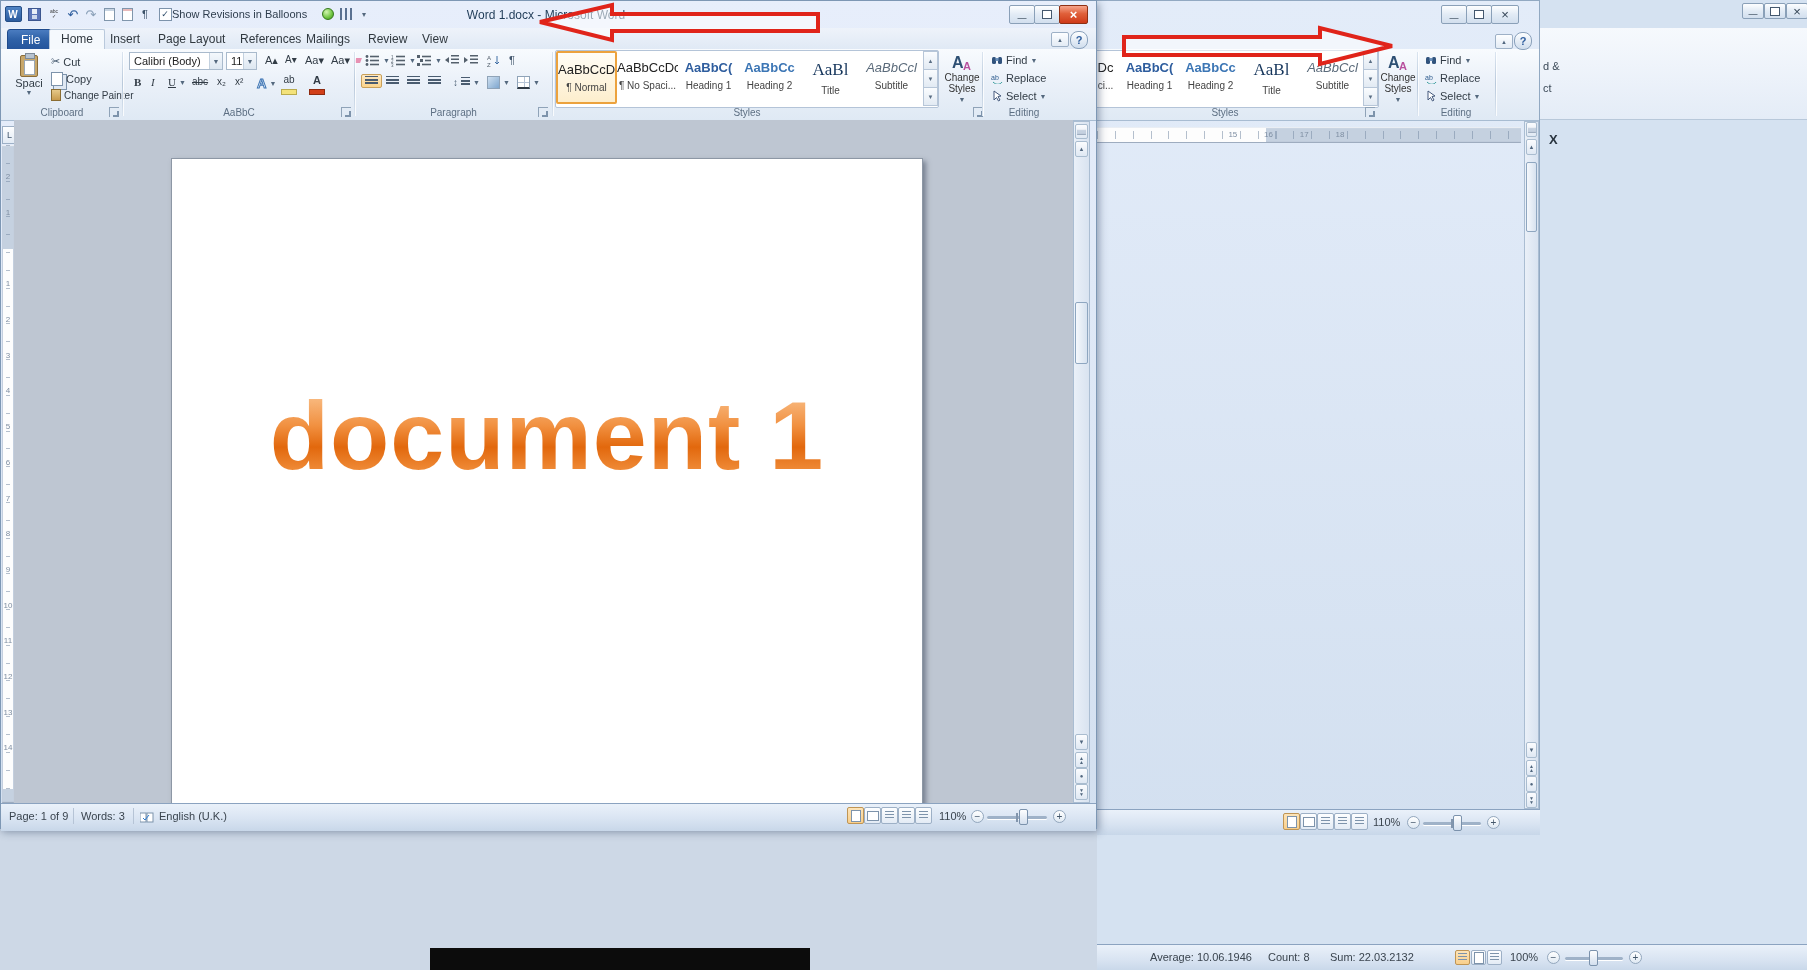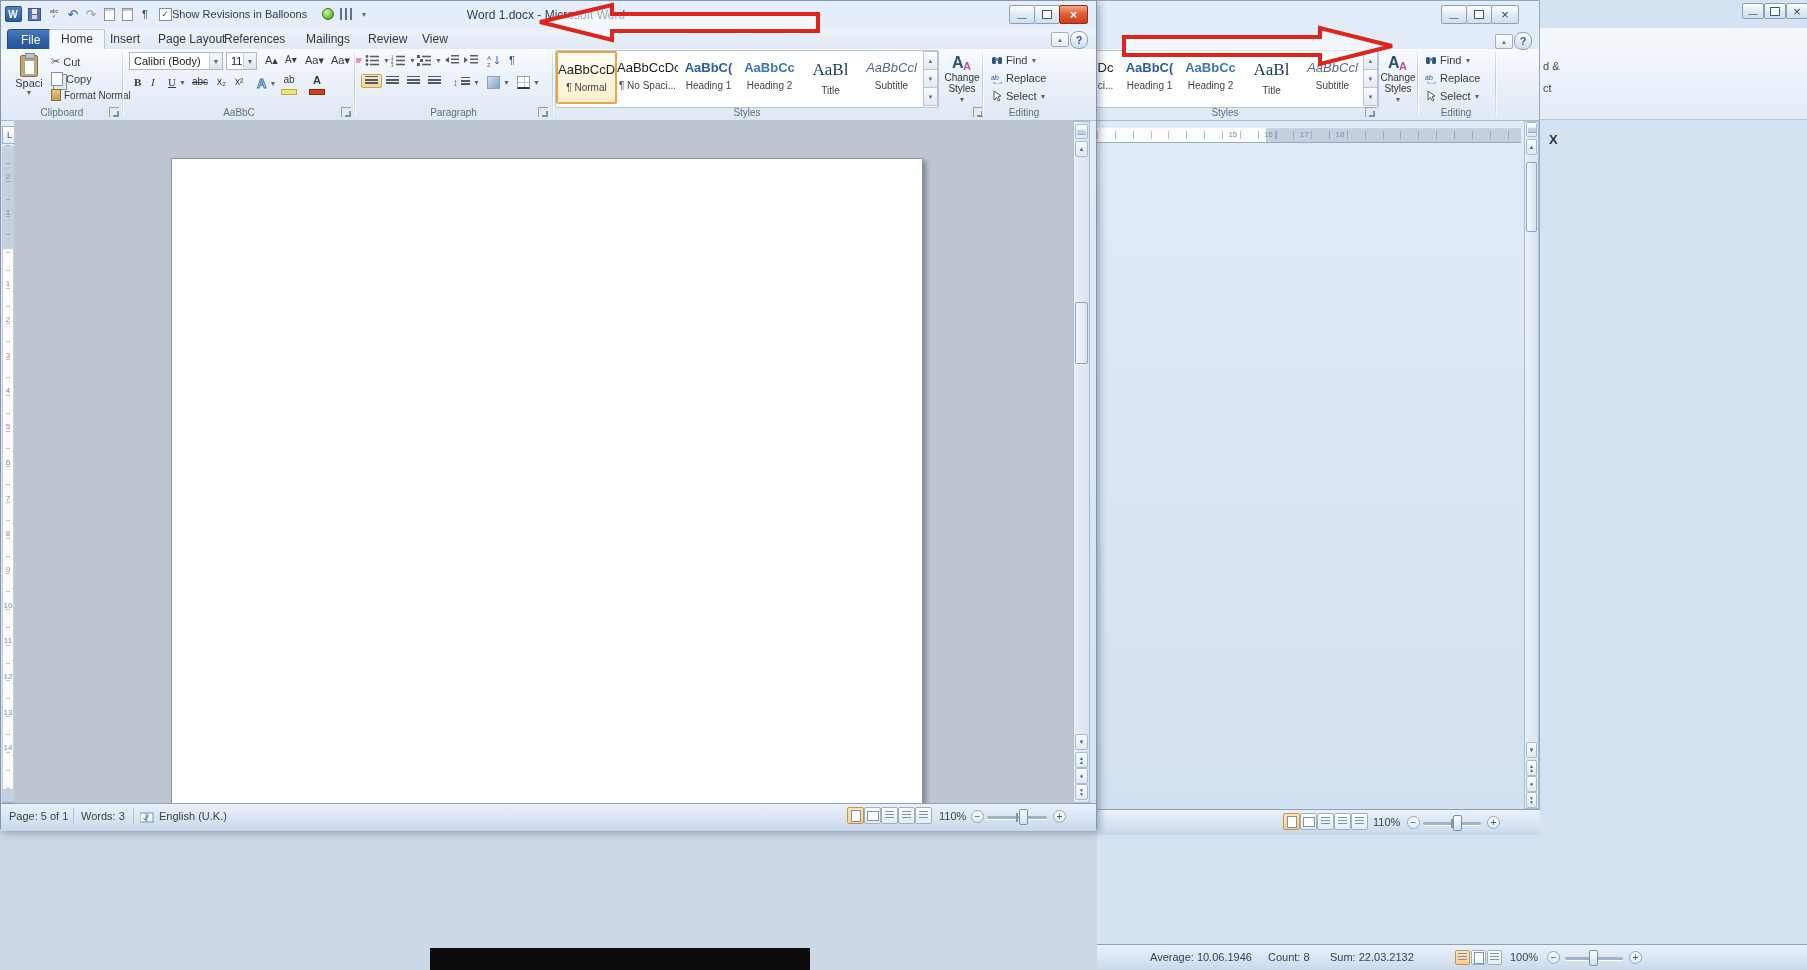--- a/index.html
+++ b/index.html
@@ -361,21 +361,21 @@
       </div>
     <div class="wbtn wclose" style="left:1058px;width:27px">
         <span class="g g-x"></span>
       </div>
 
     <div class="tabsrow">
       <div class="filetab" style="left:6px">File</div>
       <div class="tab active" style="left:48px">Home</div>
       <div class="tab" style="left:98px">Insert</div>
       <div class="tab" style="left:146px">Page Layout</div>
-      <div class="tab" style="left:212px">References</div>
+      <div class="tab" style="left:228px">References</div>
       <div class="tab" style="left:294px">Mailings</div>
       <div class="tab" style="left:356px">Review</div>
       <div class="tab" style="left:410px">View</div>
     </div>
     <div class="chevbtn" style="left:1050px;top:31px">▲</div>
     <div class="helpbtn" style="left:1069px;top:30px">
         <span class="g g-q"></span>
       </div>
 
     <div class="ribbonbody">
@@ -389,21 +389,21 @@
         <div class="rbtn" style="left:44px;top:4px">
             <span class="g g-cut"></span>
             <span>Cut</span>
           </div>
         <div class="rbtn" style="left:44px;top:21px">
             <span class="ic-copy"></span>
             <span>Copy</span>
           </div>
         <div class="rbtn" style="left:44px;top:38px">
             <span class="ic-fp"></span>
-            <span style="font-size:10px">Format Normal</span>
+            <span style="font-size:10px">Change Painter</span>
           </div>
         <div class="glabel">Clipboard</div>
         <div class="lnch" style="right:2px;bottom:3px"></div>
       </div>
       <div class="gsep" style="left:121px"></div>
 
       <div class="grp" style="left:124px;width:228px">
         <div class="combo" style="left:4px;top:3px;width:94px">
             <span>Calibri (Body)</span>
             <span class="dda">▼</span>
@@ -660,39 +660,40 @@
           <span>10</span>
           <span>11</span>
           <span>12</span>
           <span>13</span>
           <span>14</span>
         </div>
     </div>
 
     <div class="docarea" style="left:13px;top:119px;width:1059px;height:683px">
       <div class="page" style="left:157px;top:38px;width:750px;height:660px">
+        <div class="wordart wa-center" style="top:228px">document 1</div>
       </div>
     </div>
 
     <div class="sbar" style="left:1072px;top:120px;width:17px;height:682px">
       <div class="sbtn2" style="top:2px;height:15px">
           <span class="ruler" style="position:static;width:9px;height:6px;display:block"></span>
         </div>
       <div class="sbtn2" style="top:19px">▲</div>
       <div class="sthumb" style="top:180px;height:62px"></div>
       <div class="sbtn2" style="top:612px">▼</div>
       <div class="sbtn2 dbl" style="top:630px">▲
 ▲</div>
       <div class="sbtn2" style="top:646px">●</div>
       <div class="sbtn2 dbl" style="top:662px">▼
 ▼</div>
     </div>
 
     <div class="statusbar" style="left:0;top:802px;width:1095px;height:27px">
-      <span class="sitem" style="left:8px">Page: 5 of 1</span>
+      <span class="sitem" style="left:8px">Page: 1 of 9</span>
       <div class="ssep" style="left:72px"></div>
       <span class="sitem" style="left:80px">Words: 3</span>
       <div class="ssep" style="left:132px"></div>
       <svg class="abs" width="14" height="12" style="left:139px;top:8px">
           <rect x="0" y="1" width="6" height="9" fill="#fff" stroke="#7d93ab"></rect>
           <rect x="7" y="1" width="6" height="9" fill="#fff" stroke="#7d93ab"></rect>
           <path d="M3 6 L5 8 L9 3" stroke="#2f7dd1" fill="none"></path>
         </svg>
       <span class="sitem" style="left:158px">English (U.K.)</span>
       <div class="vbtn act" style="left:846px">

